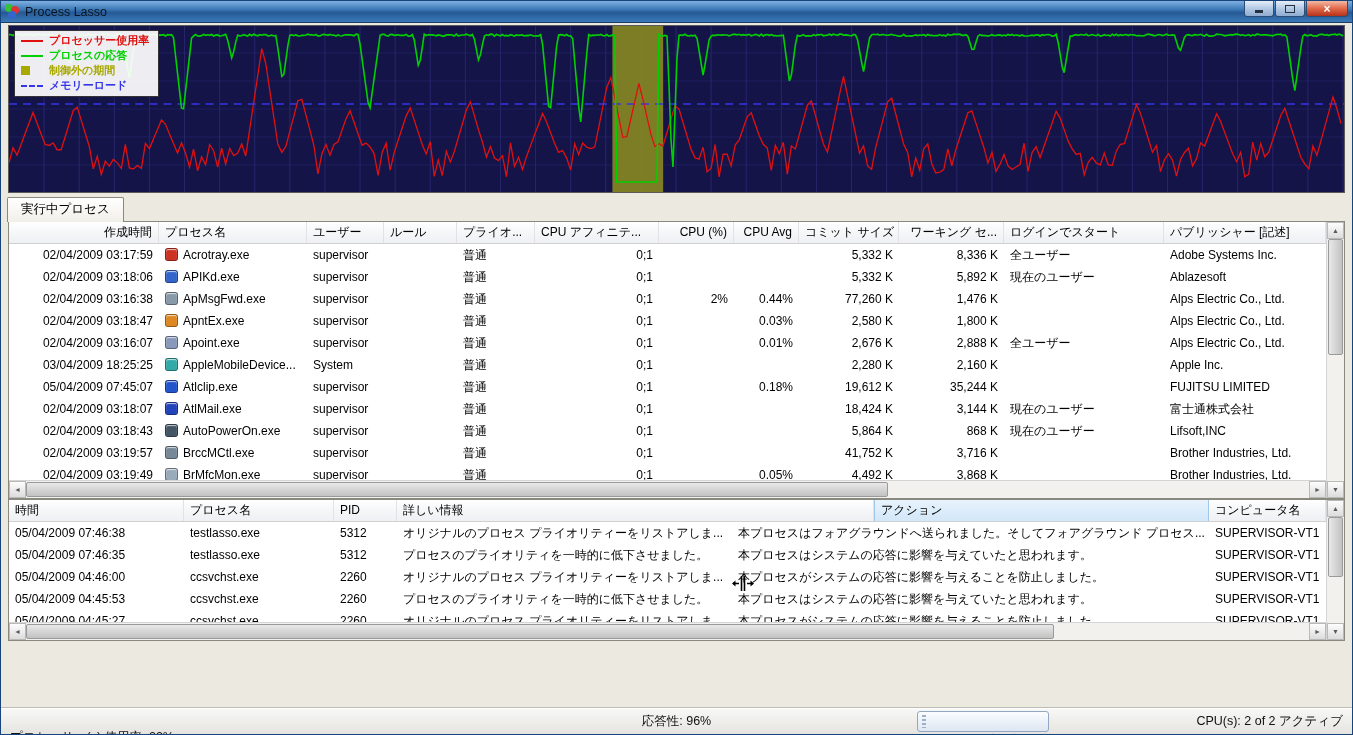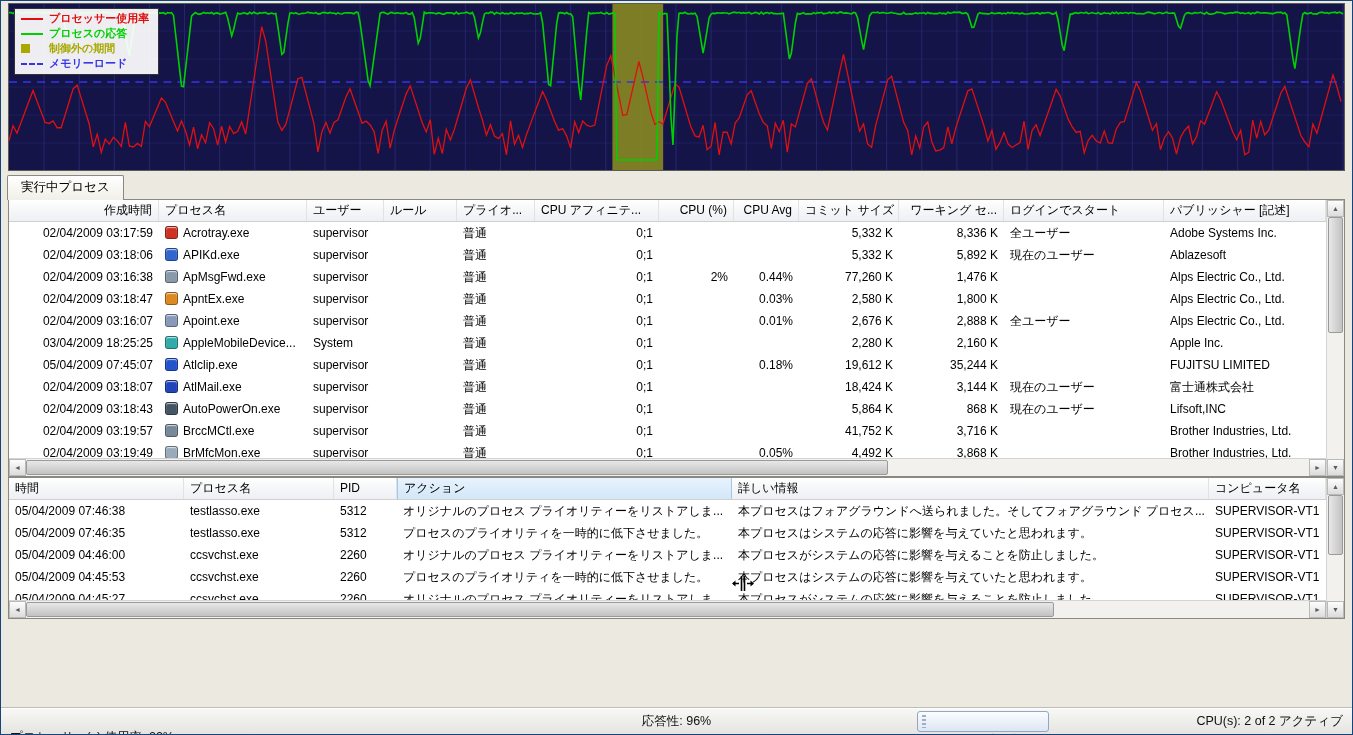--- a/index.html
+++ b/index.html
@@ -74,20 +74,39 @@
   .ime-item.b{font-weight:bold;}
 
   
   .resize-cursor{position:absolute;left:731px;top:575px;width:22px;height:15px;pointer-events:none;}
 </style>
 </head>
 <body>
 
 <div class="window">
 
+  <div class="titlebar">
+    <span class="appicon">
+        <i></i>
+        <i></i>
+        <i></i>
+      </span>
+    <span class="apptitle">Process Lasso</span>
+    <span class="winbtns">
+      <span class="wbtn mm">
+          <span class="g-min"></span>
+        </span>
+      <span class="wbtn mm">
+          <span class="g-max"></span>
+        </span>
+      <span class="wbtn cl">
+          <span class="g-close"></span>
+        </span>
+    </span>
+  </div>
 
 
   <div class="graph-wrap">
     <svg id="graph-svg" preserveAspectRatio="none" viewBox="0 0 1331 160">
         <rect x="0" y="0" width="1331" height="160" fill="#141449"></rect>
         <line x1="0" y1="26" x2="1331" y2="26" stroke="#26266e" stroke-width="1" opacity="0.5"></line>
         <line x1="0" y1="53" x2="1331" y2="53" stroke="#26266e" stroke-width="1" opacity="0.5"></line>
         <line x1="0" y1="80" x2="1331" y2="80" stroke="#26266e" stroke-width="1" opacity="0.5"></line>
         <line x1="0" y1="107" x2="1331" y2="107" stroke="#26266e" stroke-width="1" opacity="0.5"></line>
         <line x1="0" y1="134" x2="1331" y2="134" stroke="#26266e" stroke-width="1" opacity="0.5"></line>
@@ -345,22 +364,22 @@
       <span class="sb-btn">▼</span>
     </div>
   </div>
 
   <div class="panel">
     <div class="panel-main">
       <div class="ghead" id="act-header">
           <div class="hcell" style="width: 175px;">時間</div>
           <div class="hcell" style="width: 150px;">プロセス名</div>
           <div class="hcell" style="width: 63px;">PID</div>
+          <div class="hcell" style="width: 477px;">詳しい情報</div>
           <div class="hcell hl" style="width: 335px;">アクション</div>
-          <div class="hcell" style="width: 477px;">詳しい情報</div>
           <div class="hcell flexcell">コンピュータ名</div>
         </div>
       <div class="gbody" id="act-body" style="height:100px">
           <div class="grow">
             <div class="gcell" style="width: 175px;"><span>05/04/2009 07:46:38</span></div>
             <div class="gcell" style="width: 150px;"><span>testlasso.exe</span></div>
             <div class="gcell" style="width: 63px;"><span>5312</span></div>
             <div class="gcell" style="width: 335px;"><span>オリジナルのプロセス プライオリティーをリストアしま...</span></div>
             <div class="gcell" style="width: 477px;"><span>本プロセスはフォアグラウンドへ送られました。そしてフォアグラウンド プロセス...</span></div>
             <div class="gcell flexcell"><span>SUPERVISOR-VT1</span></div>

